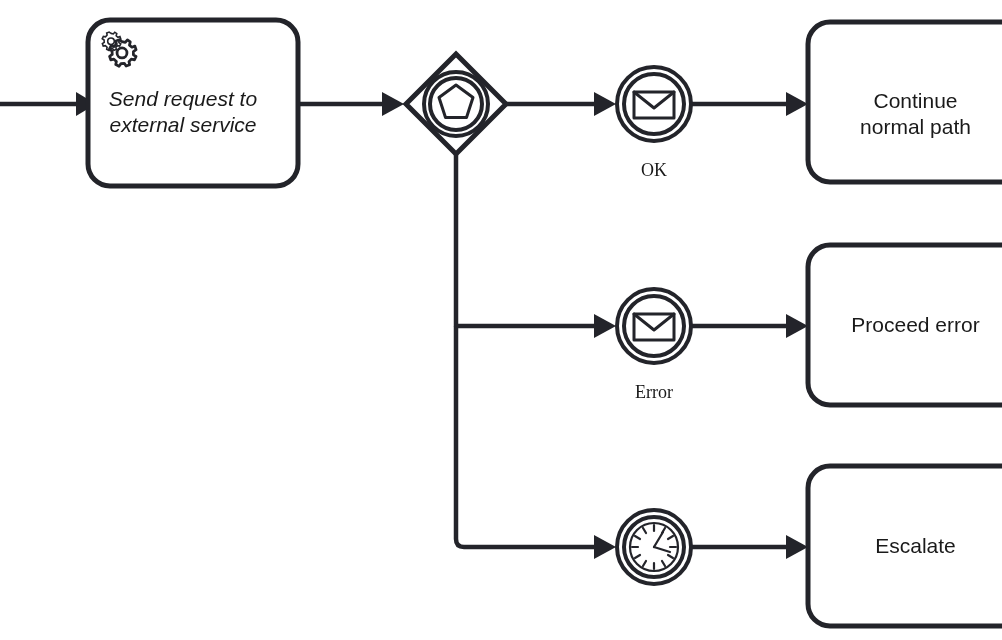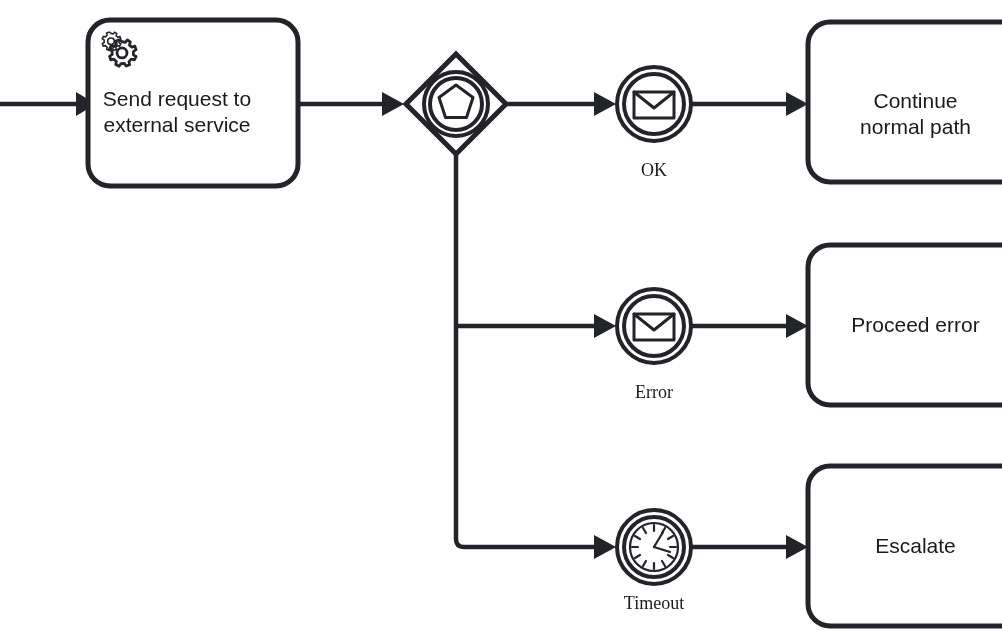--- a/index.html
+++ b/index.html
@@ -218,28 +218,27 @@
     </g>
     <g>
       <rect class="shape-stroke" x="808" y="245" width="215" height="160" rx="22" ry="22"></rect>
     </g>
     <g>
       <rect class="shape-stroke" x="808" y="466" width="215" height="160" rx="22" ry="22"></rect>
     </g>
 
   </svg>
 
-  <div class="node-label" style="left:72px; top:86px; width:210px;">Send request to
+  <div class="node-label" style="left:78px; top:86px; width:210px;font-style:italic;">Send request to
 external service</div>
 
   <div class="event-label" style="left:594px; top:159px; width:120px;">OK</div>
 
   <div class="event-label" style="left:594px; top:381px; width:120px;">Error</div>
 
-  <div class="event-label" style="left:594px; top:592px; width:120px;">Timeout</div>
 
   <div class="node-label" style="left:808px; top:88px; width:215px;">Continue
 normal path</div>
 
   <div class="node-label" style="left:808px; top:312px; width:215px;">Proceed error</div>
 
   <div class="node-label" style="left:808px; top:533px; width:215px;">Escalate</div>
 
 </div>
 

